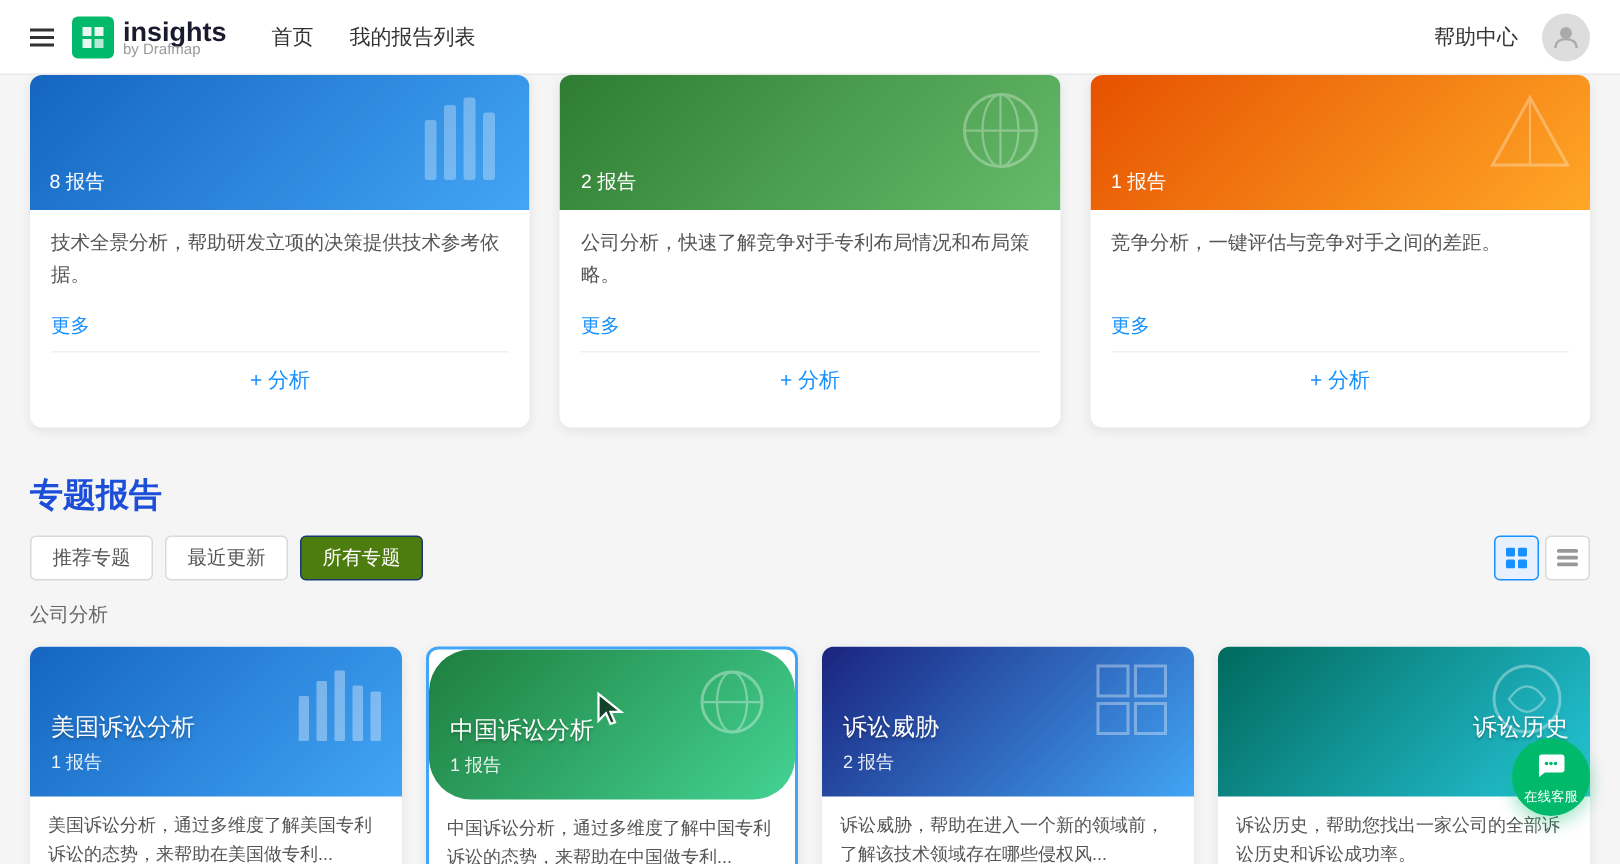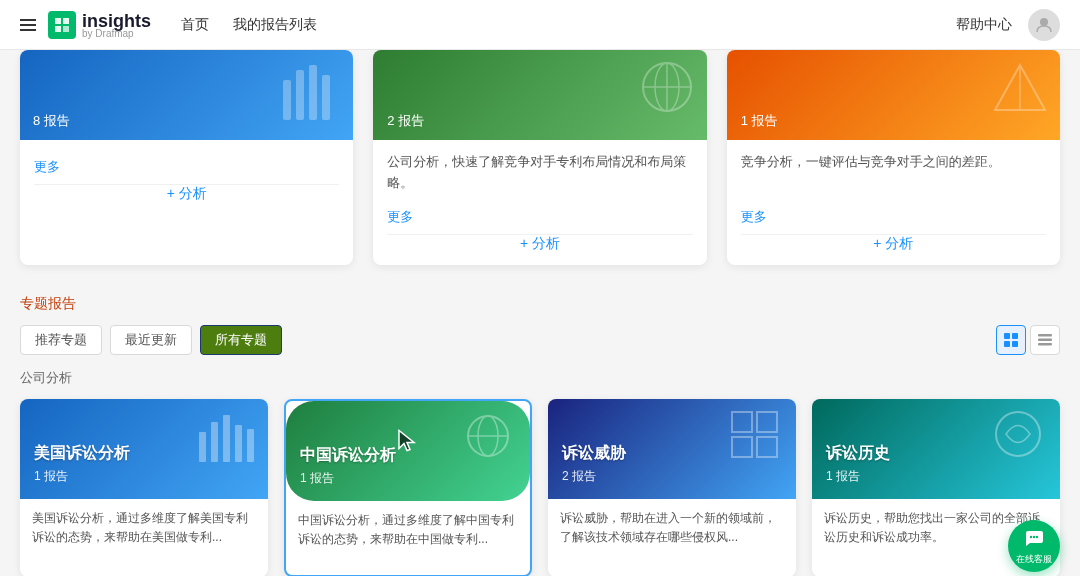--- a/index.html
+++ b/index.html
@@ -24,55 +24,55 @@
     .top-cards { display: grid; grid-template-columns: 1fr 1fr 1fr; gap: 20px; margin-bottom: 30px; }
     .top-card { border-radius: 8px; overflow: hidden; background: #fff; box-shadow: 0 2px 8px rgba(0,0,0,0.08); }
     .card-header-img { height: 90px; position: relative; display: flex; align-items: flex-end; padding: 10px 14px; }
     .card-header-blue { background: linear-gradient(135deg, #1565c0 0%, #42a5f5 100%); padding-left: 13px; }
     .card-header-green { background: linear-gradient(135deg, #2e7d32 0%, #66bb6a 100%); }
     .card-header-orange { background: linear-gradient(135deg, #e65100 0%, #ffa726 100%); }
     .card-report-badge { color: #fff; font-size: 13px; font-weight: 500; }
     .card-body { padding: 12px 14px; }
     .card-desc { font-size: 13px; color: #555; line-height: 1.6; min-height: 50px; }
     .card-more { color: #1890ff; font-size: 13px; cursor: pointer; margin-top: 6px; display: inline-block; }
-    .card-analyze { text-align: center; padding: 0 0; color: #1890ff; font-size: 14px; cursor: pointer; border-top: 1px solid #f0f0f0; margin-top: 8px; }
-    
-    
-    .section-title { font-size: 14px; font-weight: normal; color: #c2410c; margin: 20px 0 12px; }
+    .card-analyze { text-align: center; padding: 10px 0; color: #1890ff; font-size: 14px; cursor: pointer; border-top: 1px solid #f0f0f0; margin-top: 8px; }
+    
+    
+    .section-title { font-size: 22px; font-weight: bold; color: #1d4ed8; margin: 20px 0 12px; }
     
     
     .filter-tabs { display: flex; align-items: center; gap: 8px; margin-bottom: 14px; }
     .tab-btn { padding: 5px 14px; border-radius: 4px; border: 1px solid #d9d9d9; background: #fff; font-size: 13px; cursor: pointer; color: #555; font-family: Liberation Serif, serif; }
     .tab-btn.active { background: #4d7c0f; color: #fff; border-color: #1a3a6e; }
     .view-toggle { margin-left: auto; display: flex; gap: 4px; }
     .view-btn { width: 30px; height: 30px; border: 1px solid #d9d9d9; background: #fff; border-radius: 4px; display: flex; align-items: center; justify-content: center; cursor: pointer; }
     .view-btn.active { background: #e6f0ff; border-color: #1890ff; }
     
     
     .category-label { font-size: 13px; color: #666; margin-bottom: 12px; }
     
     
     .report-grid { display: grid; grid-template-columns: repeat(4, 1fr); gap: 16px; }
     .report-card { border-radius: 8px; overflow: hidden; background: #fff; box-shadow: 0 2px 8px rgba(0,0,0,0.08); }
     .report-card-header { height: 100px; position: relative; padding: 14px; display: flex; flex-direction: column; justify-content: flex-end; }
     .report-card-blue { background: linear-gradient(135deg, #1565c0 0%, #42a5f5 100%); }
     .report-card-green { background: linear-gradient(135deg, #1e7e3e 0%, #43d393 100%); }
     .report-card-blue2 { background: linear-gradient(135deg, #1a237e 0%, #42a5f5 100%); }
-    .report-card-teal { background: linear-gradient(135deg, #00695c 0%, #26c6da 100%); }
-    .report-card-title { color: #fff; font-size: 16px; font-weight: bold; text-shadow: 0 1px 2px rgba(0,0,0,0.3); }
+    .report-card-teal { background: linear-gradient(135deg, #00695c 0%, #26c6da 100%); align-items: flex-end; }
+    .report-card-title { color: #fff; font-size: 16px; font-weight: normal; text-shadow: 0 1px 2px rgba(0,0,0,0.3); }
     .report-badge { color: rgba(255,255,255,0.9); font-size: 12px; margin-top: 4px; }
     .report-card-body { padding: 10px 12px 12px; }
     .report-desc { font-size: 12px; color: #555; line-height: 1.6; height: 52px; overflow: hidden; }
     
     
     .card-deco { position: absolute; right: 10px; top: 10px; opacity: 0.3; }
     .card-deco2 { position: absolute; right: 14px; top: 8px; opacity: 0.35; }
 
     
-    .chat-widget { position: fixed; bottom: 4px; right: 20px; width: 52px; height: 52px; background: #00b96b; border-radius: 50%; display: flex; align-items: center; justify-content: center; cursor: pointer; box-shadow: 0 4px 12px rgba(0,185,107,0.4); flex-direction: column; gap: 2px; }
+    .chat-widget { position: fixed; bottom: 32px; right: 20px; width: 52px; height: 52px; background: #00b96b; border-radius: 50%; display: flex; align-items: center; justify-content: center; cursor: pointer; box-shadow: 0 4px 12px rgba(0,185,107,0.4); flex-direction: column; gap: 2px; }
     .chat-label { font-size: 9px; color: #fff; margin-top: 2px; }
   </style>
 </head>
 <body>
 
 <div class="header">
   <div class="hamburger">
     <span></span>
       <span></span>
       <span></span>
@@ -114,20 +114,21 @@
           <svg width="60" height="60" viewBox="0 0 60 60" fill="none">
             <rect x="0" y="20" width="8" height="40" fill="white" rx="2"></rect>
             <rect x="13" y="10" width="8" height="50" fill="white" rx="2"></rect>
             <rect x="26" y="5" width="8" height="55" fill="white" rx="2"></rect>
             <rect x="39" y="15" width="8" height="45" fill="white" rx="2"></rect>
           </svg>
         </div>
         <span class="card-report-badge">8 报告</span>
       </div>
       <div class="card-body">
+        <p class="card-desc">技术全景分析，帮助研发立项的决策提供技术参考依据。</p>
         <a class="card-more">更多</a>
         <div class="card-analyze">+ 分析</div>
       </div>
     </div>
 
     <div class="top-card">
       <div class="card-header-img card-header-green">
         <div class="card-deco">
           <svg width="60" height="55" viewBox="0 0 60 55" fill="none">
             <circle cx="30" cy="27" r="24" stroke="white" stroke-width="2" fill="none"></circle>

